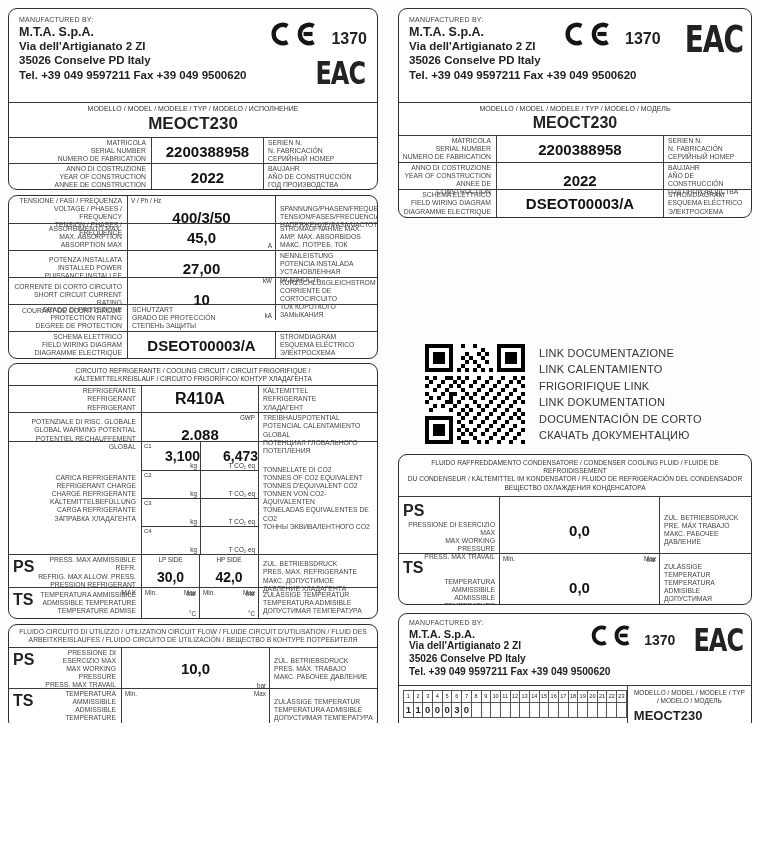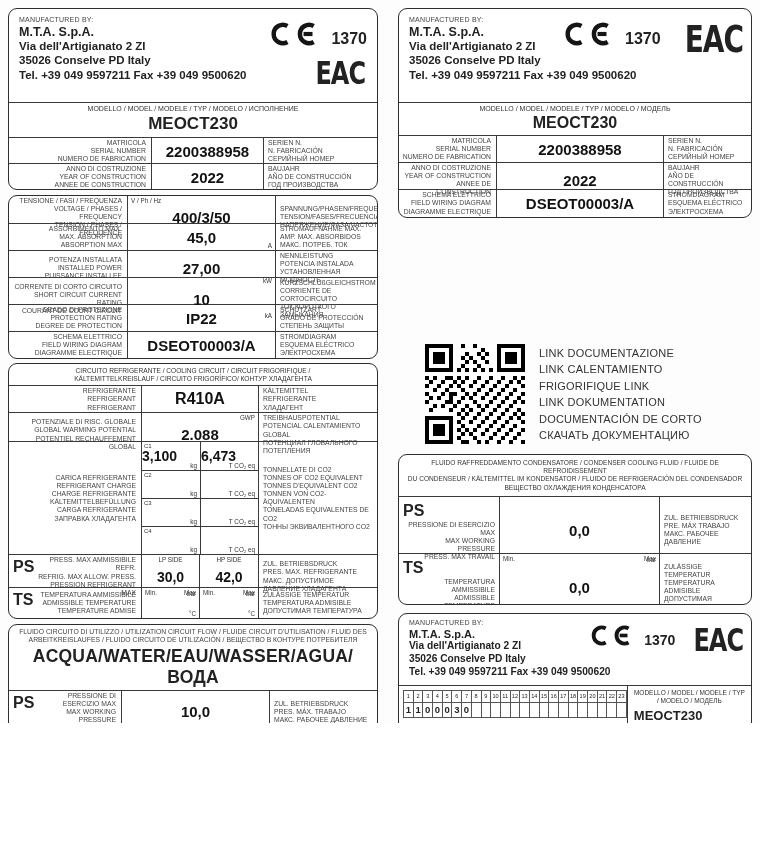--- a/index.html
+++ b/index.html
@@ -53,21 +53,21 @@
   .h27{height:27px}.h28{height:28px}.h30{height:30px}.h32{height:32px}.h34{height:34px}
   .h38{height:38px}.h40{height:40px}.h42{height:42px}.h50{height:50px}.h56{height:56px}
   .sec-hdr{border-top:none;text-align:center;font-size:6.6px;color:#333;line-height:1.25;padding:2.5px 6px;white-space:pre-line;}
   .tagcell{display:flex;align-items:center;padding:0 0 0 4px;}
   .tag{font-weight:bold;font-size:16px;align-self:flex-start;padding-top:3px;}
   .f1{flex:1}
   
   .chgrid{border-left:1px solid #3a3a3a;display:flex;flex-direction:column;}
   .chrow{flex:1;display:grid;grid-template-columns:58px 1fr;}
   .chrow + .chrow{border-top:1px solid #3a3a3a;}
-  .chc{position:relative;display:flex;align-items:center;justify-content:flex-start;font-weight:bold;color:#121212;}
+  .chc{position:relative;display:flex;align-items:center;justify-content:flex-end;font-weight:bold;color:#121212;}
   .chc2{border-left:1px solid #3a3a3a;}
   .cl{position:absolute;left:2px;top:1px;font-size:6px;font-weight:normal;color:#333;}
   
   .flhdr{padding:3px 4px 2px;text-align:center;}
   .flhdr .sm{display:block;text-align:center;}
   .flval{font-weight:bold;font-size:17.5px;text-align:center;letter-spacing:.2px;margin-top:1px;}
   
   .qrblock{display:flex;align-items:center;margin-left:27px;}
   .qr{width:100px;height:100px;}
   .doc{margin-left:14px;font-size:11px;color:#333;line-height:1.5;letter-spacing:.2px;}
@@ -205,23 +205,20 @@
         <div class="rc">
             <span class="sm">KURZSCHLUßGLEICHSTROM
 CORRIENTE DE CORTOCIRCUITO
 ТОК КОРОТКОГО ЗАМЫКАНИЯ</span>
           </div>
       </div>
       <div class="r3 c-el h26">
         <div class="lc">GRADO DI PROTEZIONE
 PROTECTION RATING
 DEGREE DE PROTECTION</div>
-        <div class="vc">
-            <span class="v15">IP22</span>
-          </div>
         <div class="rc">
             <span class="sm">SCHUTZART
 GRADO DE  PROTECCIÓN
 СТЕПЕНЬ ЗАЩИТЫ</span>
           </div>
       </div>
       <div class="r3 c-el h26">
         <div class="lc">SCHEMA ELETTRICO
 FIELD WIRING DIAGRAM
 DIAGRAMME ELECTRIQUE</div>
@@ -374,21 +371,20 @@
 TEMPERATURA ADMISIBLE
 ДОПУСТИМАЯ ТЕМПЕРАТУРА</span>
           </div>
       </div>
     </div>
 
     <div class="card gap5">
       <div class="flhdr">
         <span class="sm">FLUIDO CIRCUITO DI UTILIZZO / UTILIZATION CIRCUIT FLOW / FLUIDE CIRCUIT D'UTILISATION / FLUID DES
 ARBEITKREISLAUFES / FLUIDO CIRCUITO DE UTILIZACIÓN / ВЕЩЕСТВО В КОНТУРЕ ПОТРЕБИТЕЛЯ</span>
-        <div class="flval">ACQUA/WATER/EAU/WASSER/AGUA/ВОДА</div>
       </div>
       <div class="r3 c-fl h40">
         <div class="tagcell">
             <span class="tag">PS</span>
             <span class="lc f1">PRESSIONE DI ESERCIZIO MAX
 MAX WORKING PRESSURE
 PRESS. MAX TRAVAIL</span>
           </div>
         <div class="vc">
             <span class="v15">10,0</span>

